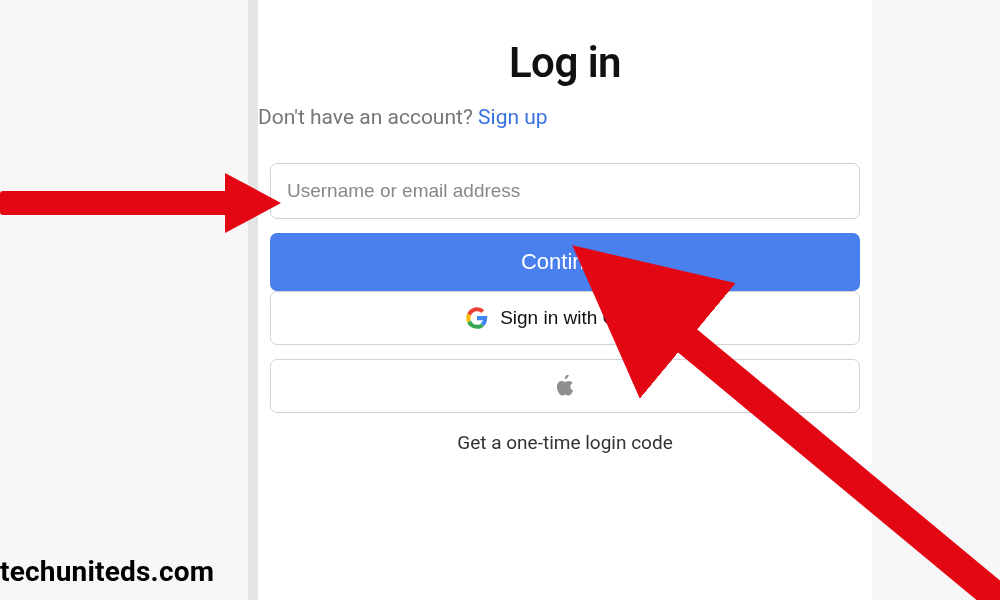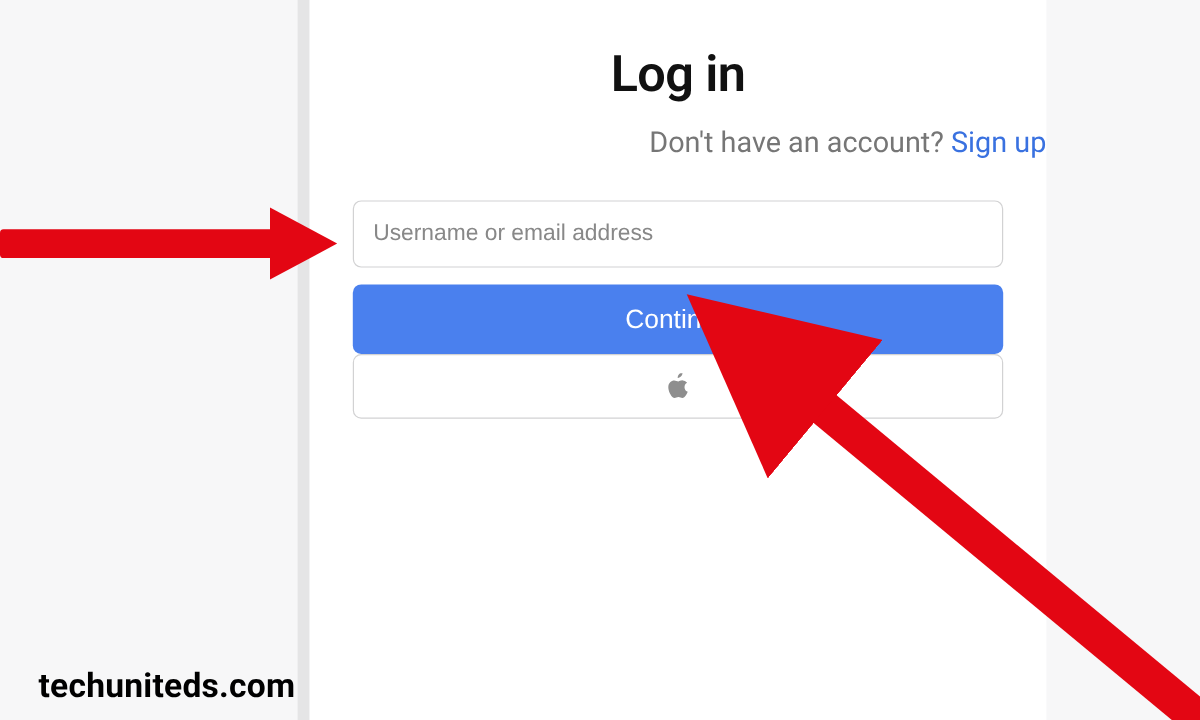--- a/index.html
+++ b/index.html
@@ -30,31 +30,31 @@
   .side-strip-right { left: 770px; }
   .title {
     text-align: center;
     font-size: 42px;
     font-weight: 600;
     color: #111111;
     letter-spacing: -0.5px;
     margin-bottom: 18px;
   }
   .subline {
-    text-align: right;
-    font-size: 24px;
+    text-align: left;
+    font-size: 21px;
     color: #767676;
     margin-bottom: 34px;
   }
   .subline a {
     color: #3971e0;
     text-decoration: none;
   }
   .form-wrap {
-    padding: 0 36px;
+    padding: 0 12px;
   }
   .text-input {
     width: 100%;
     height: 56px;
     border: 1px solid #d2d2d3;
     border-radius: 7px;
     font-size: 19px;
     color: #333;
     padding: 0 16px;
     background: #fff;
@@ -101,21 +101,21 @@
   }
   .oauth-btn .icon { width: 22px; height: 22px; display:inline-flex; align-items:center; justify-content:center; }
   .onetime {
     text-align: center;
     font-size: 19px;
     color: #333;
     padding-top: 4px;
   }
   .watermark {
     position: absolute;
-    left: 32px;
+    left: 0;
     bottom: 12px;
     font-size: 28px;
     font-weight: 700;
     color: #000;
     letter-spacing: 0.2px;
   }
   
   .arrow-wrap { position:absolute; pointer-events:none; }
   .arrow-shaft {
     position:absolute;
@@ -138,29 +138,41 @@
   <div class="subline">
     <span>Don't have an account? </span><a href="#">Sign up</a>
   </div>
 
   <div class="form-wrap">
     <input class="text-input" type="text" placeholder="Username or email address" style="">
 
     <button class="primary-btn">Continue</button>
 
 
+    <button class="oauth-btn">
+      <span class="icon">
+        <svg viewBox="0 0 48 48" width="22" height="22">
+          <path fill="#EA4335" d="M24 9.5c3.7 0 6.9 1.3 9.4 3.8l6.3-6.3C35.8 3 30.3 0.5 24 0.5 14.6 0.5 6.6 6 2.9 14l7.5 5.8C12.2 13.6 17.6 9.5 24 9.5z"></path>
+          <path fill="#4285F4" d="M46.5 24.5c0-1.6-.1-3.2-.4-4.7H24v9h12.7c-.5 2.9-2.2 5.4-4.6 7.1l7.2 5.6c4.2-3.9 6.7-9.7 6.7-17z"></path>
+          <path fill="#FBBC05" d="M10.4 28.2c-.5-1.4-.8-2.9-.8-4.5s.3-3.1.8-4.5L2.9 13.4C1.3 16.6.5 20.2.5 24s.8 7.4 2.4 10.6l7.5-6.4z"></path>
+          <path fill="#34A853" d="M24 47.5c6.3 0 11.6-2.1 15.5-5.6l-7.2-5.6c-2 1.4-4.7 2.2-8.3 2.2-6.4 0-11.8-4.1-13.6-9.8l-7.5 6.4C6.6 42 14.6 47.5 24 47.5z"></path>
+        </svg>
+      </span>
+      <span>Sign in with Google</span>
+    </button>
 
     <button class="oauth-btn">
       <span class="icon">
         <svg viewBox="0 0 384 512" width="20" height="22" fill="#8e8e8e">
           <path d="M318.7 268.7c-.2-36.7 16.4-64.4 50-84.8-18.8-26.9-47.2-41.7-84.7-44.6-35.5-2.8-74.3 20.7-88.5 20.7-15 0-49.4-19.7-76.4-19.7C63.3 141.2 4 184.8 4 273.5q0 39.3 14.4 81.2c12.8 36.7 59 126.7 107.2 125.2 25.2-.6 43-17.9 75.8-17.9 31.8 0 48.3 17.9 76.4 17.9 48.6-.7 90.4-82.5 102.6-119.3-65.2-30.7-61.7-90-61.7-91.9zM256.1 56.3c27.3-32.4 24.8-61.9 24-72.3-24.1 1.4-52 16.4-67.9 34.9-17.5 19.8-27.8 44.3-25.6 71.9 26.1 2 49.9-11.4 69.5-34.5z"></path>
         </svg>
       </span>
     </button>
 
+    <div class="onetime">Get a one-time login code</div>
   </div>
 </div>
 
 <div class="arrow-wrap" style="left:0; top:173px; width:288px; height:60px;">
   <div class="arrow-shaft" style="left:0; top:18px; width:230px; height:24px;"></div>
   <div class="arrow-head" style="left:225px; top:0; border-top:30px solid transparent; border-bottom:30px solid transparent; border-left:56px solid #e30613;"></div>
 </div>
 
 <svg style="position:absolute; left:0; top:0; width:1000px; height:600px; pointer-events:none;">
   <defs>

